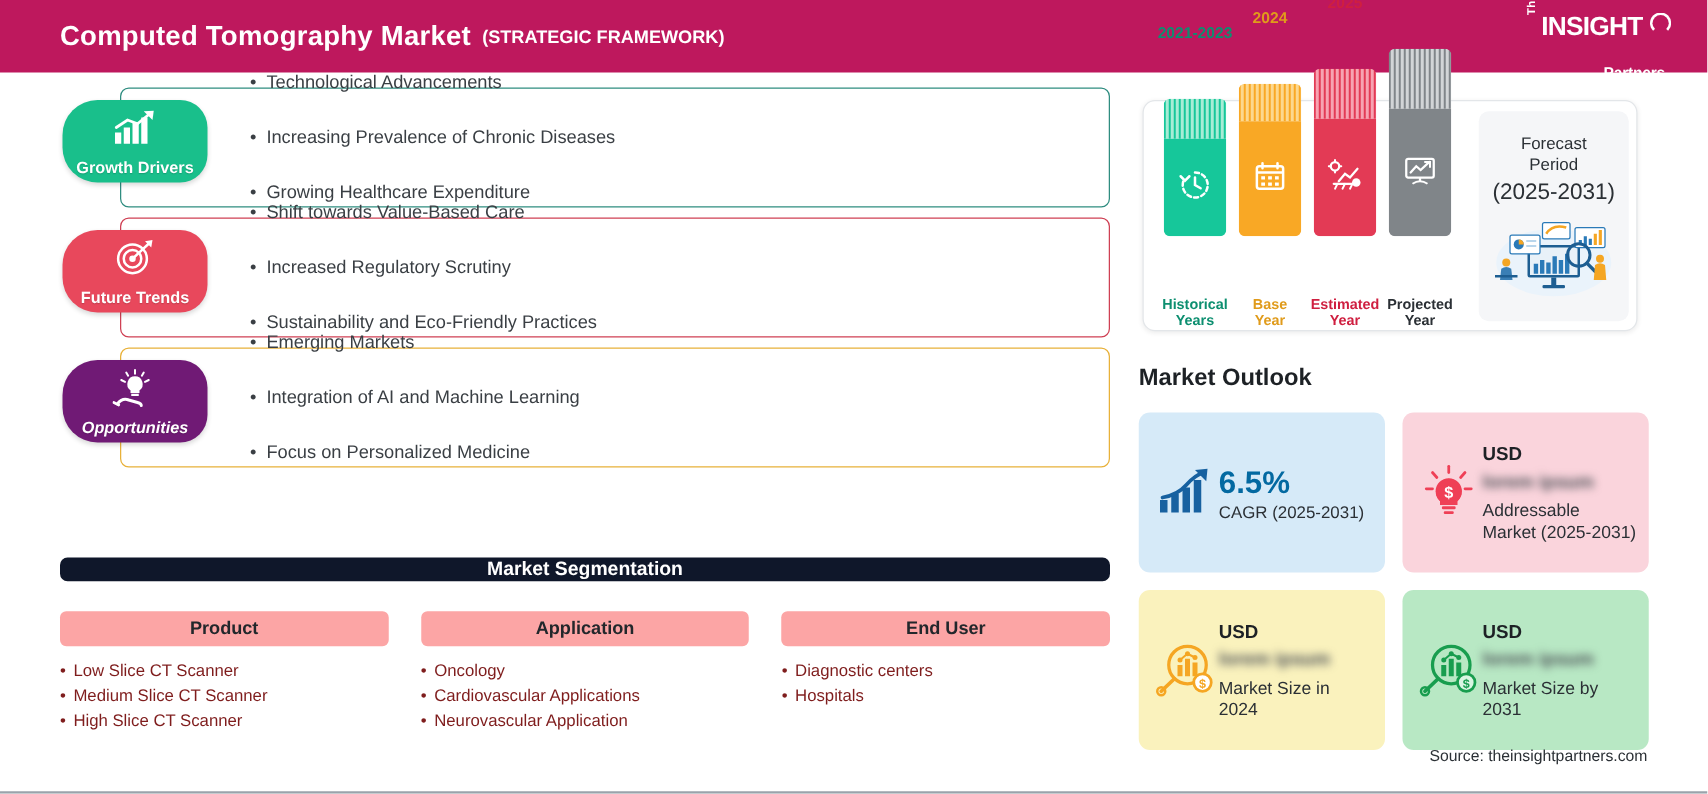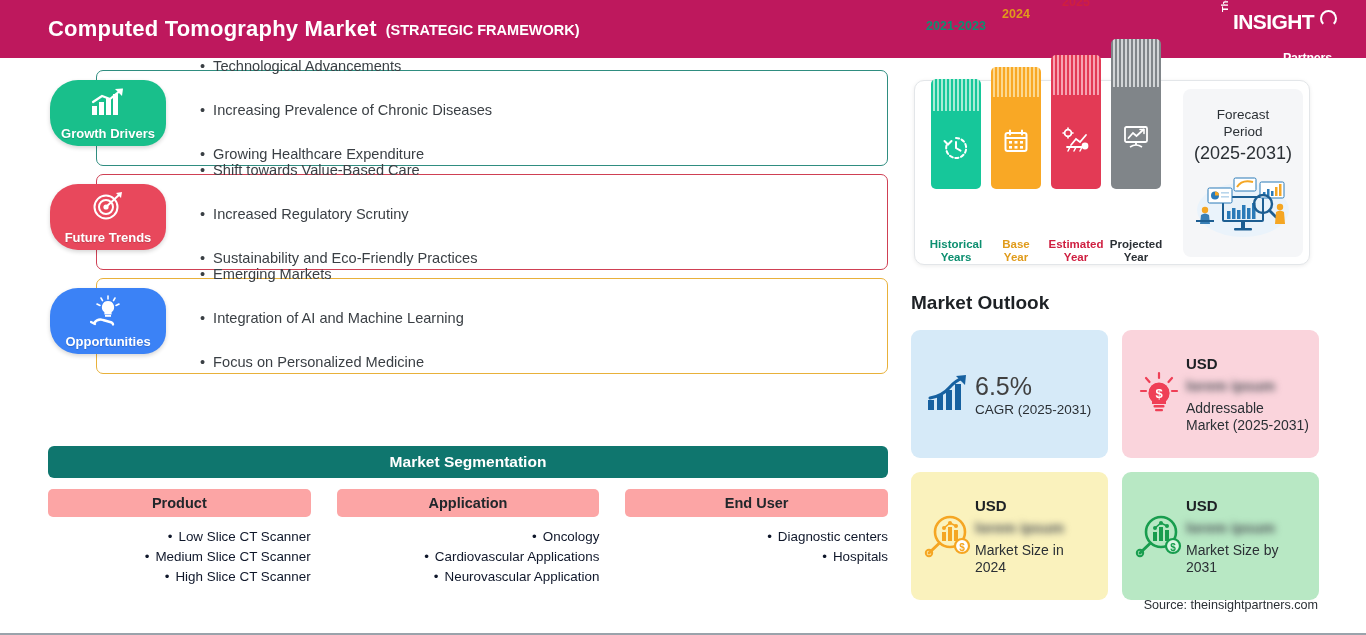--- a/index.html
+++ b/index.html
@@ -121,50 +121,49 @@
     white-space: nowrap;
     text-shadow: 0 1px 1px rgba(0,0,0,.18);
   }
   .badge-icon { position: absolute; top: 7px; left: 50%; transform: translateX(-50%); }
 
   .row.green  .row-box { border-color: #2f8d80; }
   .row.red    .row-box { border-color: #cf4054; }
   .row.orange .row-box { border-color: #e8b13a; }
   .badge.green  { background: #19bf8b; }
   .badge.red    { background: #e8485c; }
-  .badge.orange { background: #3b82f6; }
+  .badge.orange { background: #701a75; font-style: italic; }
 
   
   .seg-header {
     position: absolute; left: 48px; top: 446px;
-    width: 840px; height: 32px;
-    background: #0f766e; border-radius: 6px;
+    width: 840px; height: 19px;
+    background: #0f172a; border-radius: 6px;
     display: flex; align-items: center; justify-content: center;
   }
   .seg-header span {
     color: #ffffff; font-size: 15.5px; font-weight: bold;
   }
   .seg-cols {
     position: absolute; left: 48px; top: 489px;
     width: 840px;
     display: flex; gap: 26px;
   }
   .seg-col { width: 263px; }
   .seg-col-head {
     height: 28px; background: #fca5a5; border-radius: 5px;
     display: flex; align-items: center; justify-content: center;
     color: #22272b; font-size: 14.5px; font-weight: bold;
   }
   .seg-col ul { margin-top: 10px; }
   .seg-col li {
     list-style: none;
-    font-size: 13.4px; color: #0f172a;
+    font-size: 13.4px; color: #7f1d1d;
     line-height: 20px;
     white-space: nowrap;
-    text-align: right;
   }
   .seg-col li::before { content: "\2022"; margin-right: 6px; }
 
   
   .forecast {
     position: absolute; left: 914px; top: 80px;
     width: 396px; height: 185px;
     background: #ffffff;
     border: 1px solid #e3e6e9;
     border-radius: 10px;
@@ -238,21 +237,21 @@
   .card-ico { width: 54px; flex: 0 0 54px; display:flex; align-items:center; justify-content:center; }
   .card-body { flex: 1; }
   .card-usd { font-size: 15px; font-weight: bold; color: #1d2125; }
   .card-blur {
     height: 19px; margin: 5px 0 4px 0;
     font-size: 15px; font-weight: bold; color: #4a4f55;
     filter: blur(3.6px);
     white-space: nowrap;
   }
   .card-sub { font-size: 14px; color: #2b3035; line-height: 17px; }
-  .card-big { font-size: 25px; font-weight: normal; color: #404040; line-height: 28px; }
+  .card-big { font-size: 25px; font-weight: bold; color: #0369a1; line-height: 28px; }
   .card-cagr { font-size: 13.5px; color: #2b3035; margin-top: 2px; white-space: nowrap; }
   .source {
     position: absolute; right: 48px; top: 598px;
     font-size: 12.6px; color: #2b3035;
   }
 </style>
 </head>
 <body>
 
 <div id="page">

